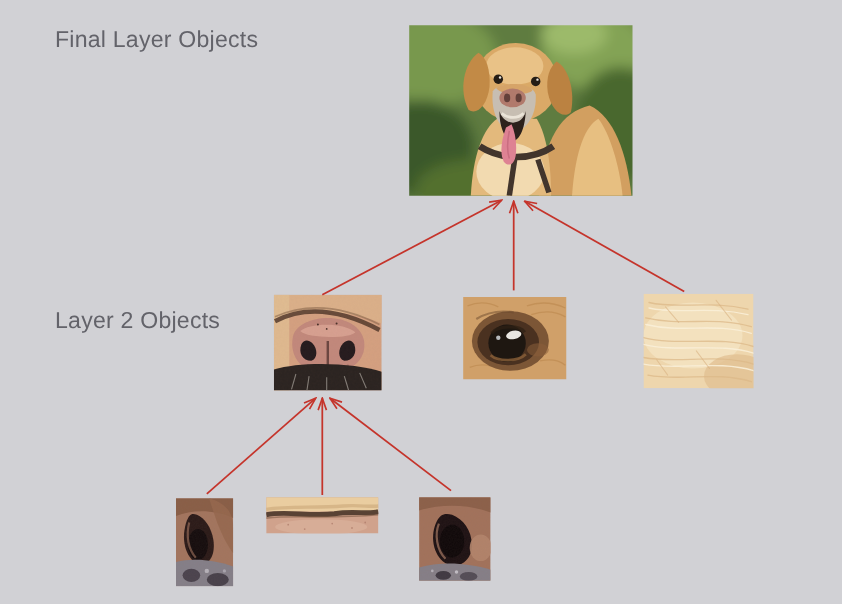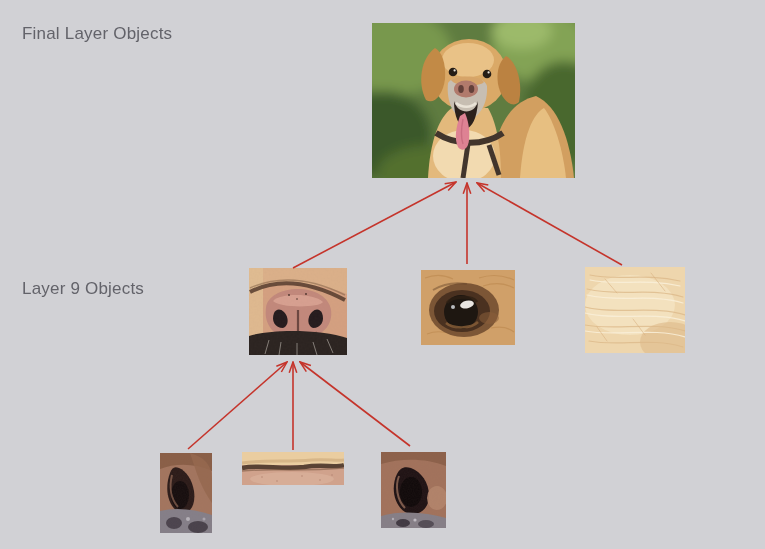--- a/index.html
+++ b/index.html
@@ -4,22 +4,23 @@
 <style>
   html,body{margin:0;padding:0;}
   body{
     width:765px;height:549px;overflow:hidden;
     background:#d1d1d5;
     font-family:"Liberation Sans",sans-serif;
   }
   .stage{position:relative;width:765px;height:549px;background:#d1d1d5;}
   .layer-label{
     position:absolute;
-    font-size:17px;line-height:1.2;color:#63636a;letter-spacing:.2px;
+    font-size:21px;line-height:1.2;color:#63636a;letter-spacing:.2px;
     user-select:none;
+    margin-left:28px;
   }
   #label-final{left:22px;top:24px;}
   #label-layer2{left:22px;top:279px;}
   #label-layer1{left:22px;top:457px;}
   .node{position:absolute;line-height:0;}
   .node svg{display:block;}
   #node-dog{left:372px;top:23px;}
   #node-nose{left:249px;top:268px;}
   #node-eye{left:421px;top:270px;}
   #node-fur{left:585px;top:267px;}
@@ -27,21 +28,21 @@
   #node-ridge{left:242px;top:452px;}
   #node-nostril-right{left:381px;top:452px;}
   .arrows{position:absolute;left:0;top:0;pointer-events:none;}
 </style>
 </head>
 <body>
 
 <div class="stage">
 
   <div class="layer-label" id="label-final">Final Layer Objects</div>
-  <div class="layer-label" id="label-layer2">Layer 9 Objects</div>
+  <div class="layer-label" id="label-layer2">Layer 2 Objects</div>
 
   <div class="node" id="node-dog" role="img" aria-label="Photo of a yellow labrador retriever with tongue out against a blurred green background">
     <svg viewBox="0 0 203 155" width="203" height="155">
       <defs>
         <filter id="dogblur" x="-20%" y="-20%" width="140%" height="140%">
             <feGaussianBlur stdDeviation="6"></feGaussianBlur>
           </filter>
       </defs>
       <g filter="url(#dogblur)">
         <rect x="-15" y="-15" width="233" height="185" fill="#5e7c40"></rect>

